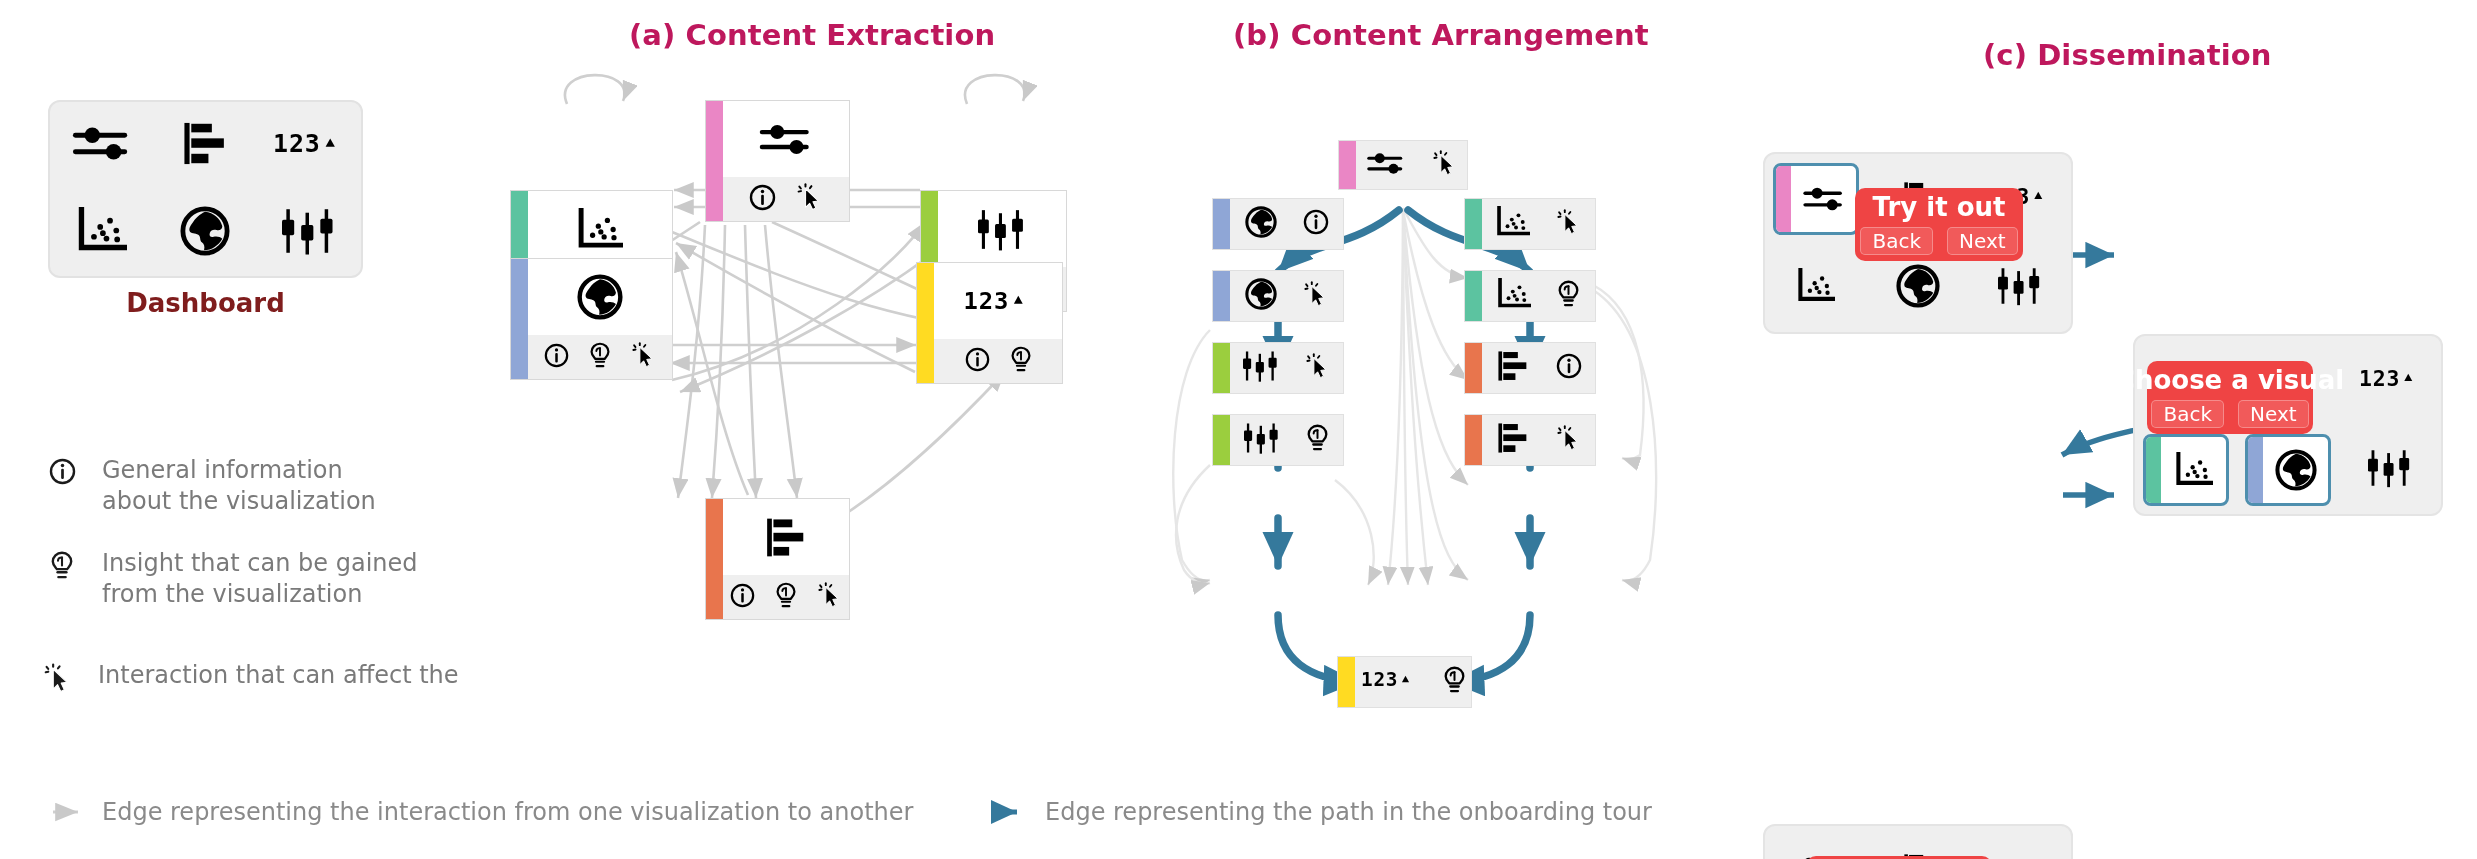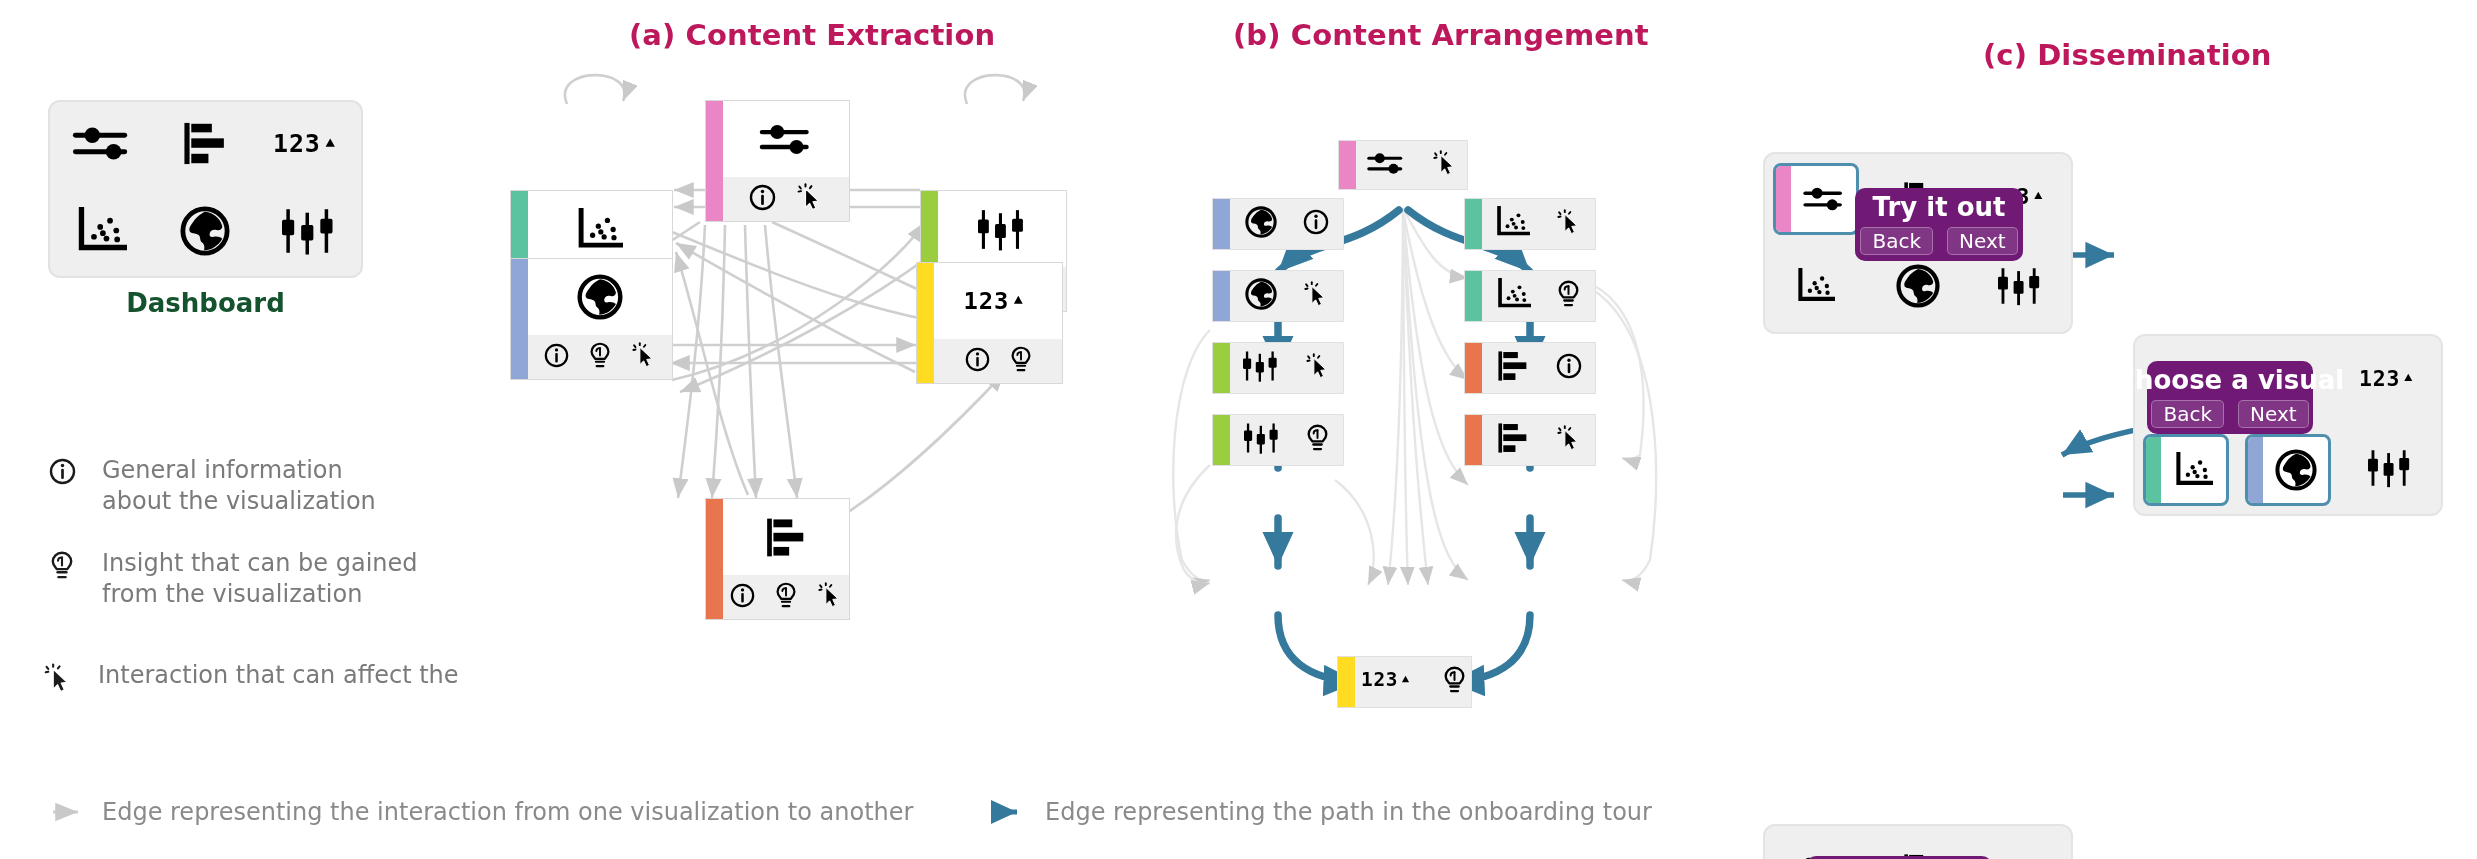--- a/index.html
+++ b/index.html
@@ -18,21 +18,21 @@
 
   
   .dashboard{
     left:48px;top:100px;width:315px;height:178px;
     background:#efefef;border:2px solid #e2e2e2;border-radius:12px;
     display:grid;grid-template-columns:1fr 1fr 1fr;grid-template-rows:1fr 1fr;
     align-items:center;justify-items:center;box-sizing:border-box;
   }
   .dashboard-label{
     left:48px;top:288px;width:315px;text-align:center;
-    font-size:26px;font-weight:600;color:#14532d;
+    font-size:26px;font-weight:600;color:#7f1d1d;
   }
 
   
   .legend-row{display:flex;align-items:flex-start;gap:25px;}
   .legend-ico{width:30px;min-width:30px;display:flex;justify-content:center;padding-top:3px;}
   .legend-txt{
     font-size:24px;line-height:1.28;color:#7a7a7a;font-weight:400;
   }
 
   
@@ -74,21 +74,21 @@
     align-items:center;justify-items:center;
   }
   .sel-box{
     box-sizing:border-box;display:flex;align-items:stretch;
     background:#fff;border:3px solid #4e8fae;border-radius:8px;overflow:hidden;
   }
   .sel-box .stripe{width:15px;min-width:15px;}
   .sel-box .inner{flex:1;display:flex;align-items:center;justify-content:center;}
 
   .tooltip{
-    position:absolute;background:#701a75;border-radius:10px;
+    position:absolute;background:#ef4444;border-radius:10px;
     display:flex;flex-direction:column;align-items:center;
     justify-content:center;gap:5px;color:#fff;z-index:5;
     padding:8px 12px;box-sizing:border-box;
   }
   .tooltip .tt-title{font-size:26px;font-weight:700;line-height:1.05;white-space:nowrap;}
   .tooltip .tt-btns{display:flex;gap:14px;}
   .tooltip .tt-btn{
     font-size:20px;color:#fff;background:rgba(255,255,255,.12);
     border:1px solid rgba(255,255,255,.30);border-radius:5px;
     padding:1px 11px;white-space:nowrap;

